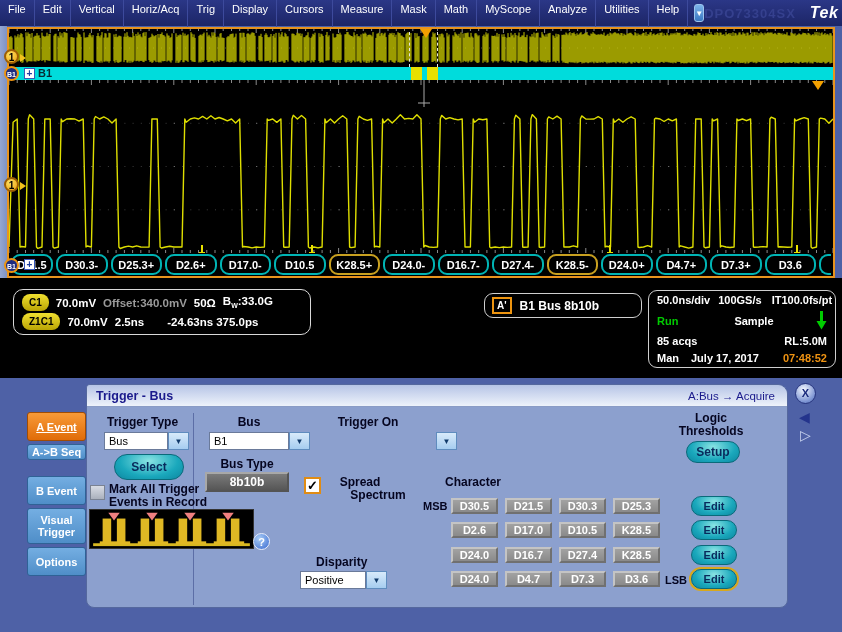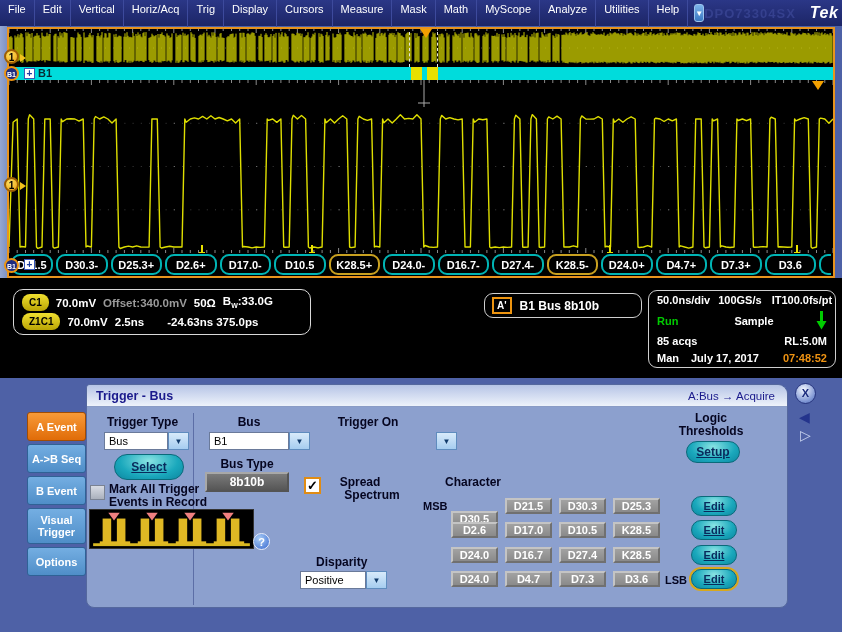--- a/index.html
+++ b/index.html
@@ -86,38 +86,38 @@
   .ro-r-row { display:flex; align-items:center; color:#fff; font-size:11px; font-weight:bold; white-space:nowrap; }
   .grn { color:#00cc00; }
   .org { color:#ef9312; }
   #arrow-green { margin-left:auto; }
 
   
   #bottom { position:absolute; left:0; top:378px; width:842px; height:254px; background:#4e61a6; }
   .tab { position:absolute; left:27px; width:59px; background:linear-gradient(#74aee2,#4f8ec8);
     border:1px solid #2f6296; border-radius:3px; color:#fff; font-size:11px; font-weight:bold;
     display:flex; align-items:center; justify-content:center; text-align:center; line-height:12px; }
-  .tab.active { background:linear-gradient(#f89a38,#e06c08); border-color:#a04c04; }
+  .tab.active { background:linear-gradient(#f89a38,#e06c08); border-color:#a04c04;text-decoration:underline; }
   #panel { position:absolute; left:86px; top:6px; width:702px; height:224px;
     background:#8ca0ce; border:1px solid #55689e; border-radius:4px 10px 8px 8px; }
   #panel-header { position:absolute; left:0; top:0; width:700px; height:22px;
     background:linear-gradient(#b6c4e6,#eef3fb); border-radius:3px 9px 0 0;
     border-bottom:1px solid #8a9cc6; display:flex; align-items:center; }
   #panel-title { color:#1a1a8c; font-size:12.5px; font-weight:bold; margin-left:9px; }
   #panel-context { margin-left:auto; margin-right:12px; color:#1a1a8c; font-size:11.5px; }
   .vdivider { position:absolute; width:1px; background:#5c6ea6; }
   .lbl { position:absolute; color:#050520; font-size:12px; font-weight:bold; white-space:nowrap; }
   .lbl.ctr { text-align:center; }
   .dd-field { position:absolute; height:18px; background:#fff; border:1px solid #6a7a9a;
     color:#000; font-size:11px; line-height:16px; padding-left:4px; }
   .dd-btn { position:absolute; width:21px; height:18px; background:linear-gradient(#d8eafa,#a6cdf0);
     border:1px solid #5f8cbe; color:#103a6a; font-size:8px; text-align:center; line-height:17px; }
   .teal-btn { position:absolute; background:radial-gradient(ellipse at 50% 25%, #8ae4e4, #1aa8bc 60%, #0d86a0);
     border:1px solid #0a6a7a; border-radius:14px; color:#082a5c; font-weight:bold;
-    display:flex; align-items:center; justify-content:center;text-decoration:underline; }
+    display:flex; align-items:center; justify-content:center; }
   .chk { position:absolute; width:15px; height:15px; background:linear-gradient(#d8dce4,#aab0bc);
     border:1px solid #7a8292; }
   .chk.on { background:#fff; border:2px solid #e08c14; color:#000; font-size:13px;
     font-weight:bold; line-height:13px; text-align:center; width:17px; height:17px; }
   #thumb { position:absolute; left:2px; top:124px; width:165px; height:40px; background:#000; border:1px solid #333; }
   #help-btn { position:absolute; left:166px; top:148px; width:17px; height:17px; border-radius:50%;
     background:radial-gradient(circle at 35% 30%, #a8ccf6, #3a6ad0); border:1px solid #e8eefc;
     color:#fff; font-size:11px; font-weight:bold; text-align:center; line-height:16px; }
   #bus-type-box { position:absolute; left:118px; top:87px; width:84px; height:20px;
     background:linear-gradient(#7a7a7a,#565656); border:2px outset #a8a8a8; color:#fff;
@@ -262,21 +262,21 @@
       <div class="ro-r-row">
         <span>Man</span>
         <span style="margin-left:12px">July 17, 2017</span>
         <span class="org" style="margin-left:auto">07:48:52</span>
       </div>
     </div>
   </div>
 
   <div id="bottom">
     <div class="tab active" style="top:34px;height:29px">A Event</div>
-    <div class="tab" style="top:66px;height:29px">A-&gt;B Seq</div>
+    <div class="tab" style="top:66px;height:16px">A-&gt;B Seq</div>
     <div class="tab" style="top:98px;height:29px">B Event</div>
     <div class="tab" style="top:130px;height:36px;padding:0 4px">Visual Trigger</div>
     <div class="tab" style="top:169px;height:29px">Options</div>
 
     <div id="panel">
       <div id="panel-header">
         <span id="panel-title">Trigger - Bus</span>
         <span id="panel-context">A:Bus → Acquire</span>
       </div>
       <div class="vdivider" style="left:106px;top:28px;height:192px"></div>
@@ -314,29 +314,29 @@
       <div class="dd-field" style="left:122px;top:47px;width:80px">B1</div>
       <div class="dd-btn" style="left:202px;top:47px">▼</div>
       <div class="lbl ctr" style="left:118px;top:72px;width:84px">Bus Type</div>
       <div id="bus-type-box">8b10b</div>
 
       <div class="lbl ctr" style="left:213px;top:30px;width:136px">Trigger On</div>
       <div class="dd-btn" style="left:349px;top:47px">▼</div>
 
       <div class="chk on" style="left:217px;top:92px">✓</div>
       <div class="lbl ctr" style="left:238px;top:90px;width:70px">Spread</div>
-      <div class="lbl ctr" style="left:250px;top:103px;width:70px">Spectrum</div>
+      <div class="lbl ctr" style="left:256px;top:103px;width:70px">Spectrum</div>
 
       <div class="lbl" style="left:229px;top:170px">Disparity</div>
       <div class="dd-field" style="left:213px;top:186px;width:66px">Positive</div>
       <div class="dd-btn" style="left:279px;top:186px">▼</div>
 
       <div class="lbl" style="left:358px;top:90px">Character</div>
       <div class="sublbl" style="left:336px;top:115px">MSB</div>
-      <div class="charbox" style="left:364px;top:126px">D30.5</div>
+      <div class="charbox" style="left:364px;top:113px">D30.5</div>
       <div class="charbox" style="left:418px;top:113px">D21.5</div>
       <div class="charbox" style="left:472px;top:113px">D30.3</div>
       <div class="charbox" style="left:526px;top:113px">D25.3</div>
       <div class="charbox" style="left:364px;top:137px">D2.6</div>
       <div class="charbox" style="left:418px;top:137px">D17.0</div>
       <div class="charbox" style="left:472px;top:137px">D10.5</div>
       <div class="charbox" style="left:526px;top:137px">K28.5</div>
       <div class="charbox" style="left:364px;top:162px">D24.0</div>
       <div class="charbox" style="left:418px;top:162px">D16.7</div>
       <div class="charbox" style="left:472px;top:162px">D27.4</div>

